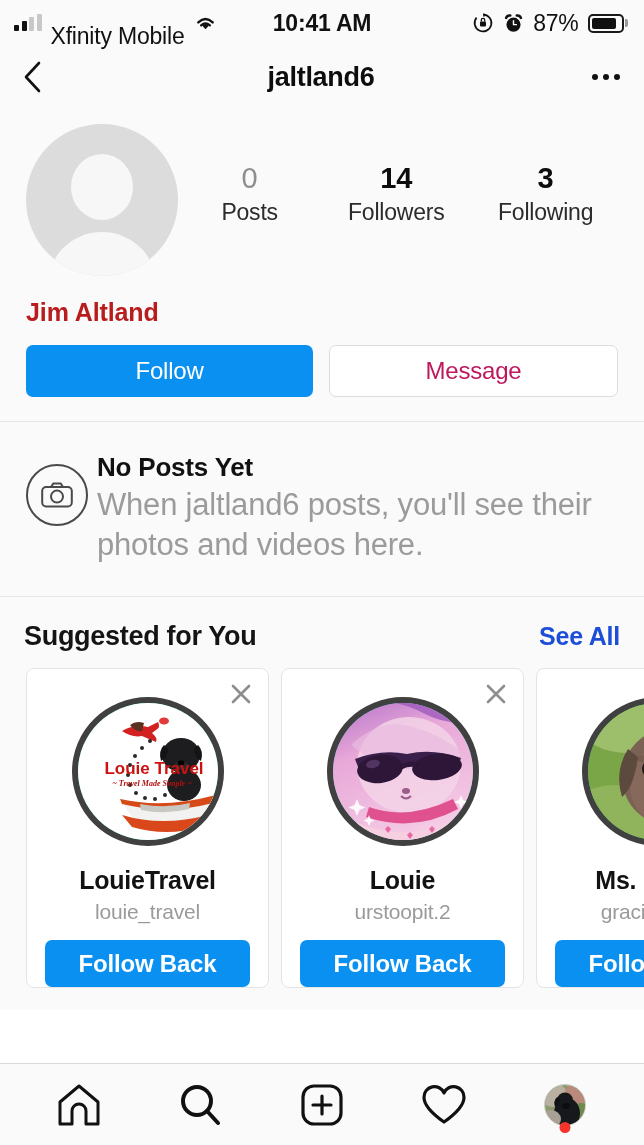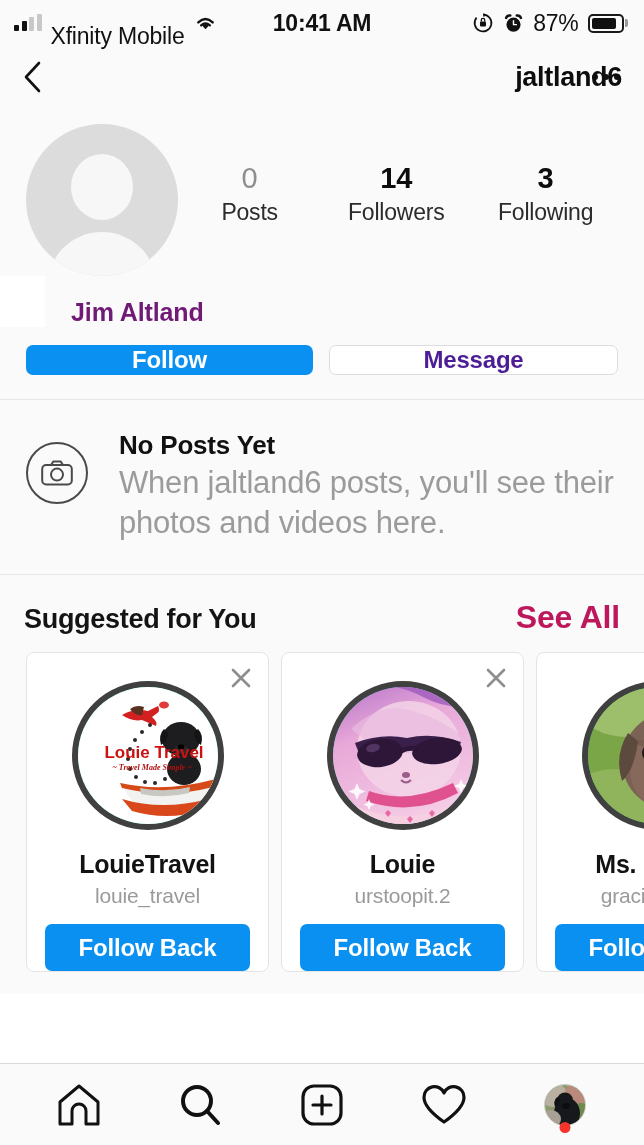--- a/index.html
+++ b/index.html
@@ -46,21 +46,21 @@
   
   .header {
     height: 62px; flex: 0 0 62px;
     display: flex; align-items: center; justify-content: space-between;
     padding: 0 22px 0 20px;
     background: #fafafa;
   }
   .back-btn { width: 34px; height: 38px; display:flex; align-items:center; }
   .title {
     font-size: 27px; font-weight: 600; color: #0d0d0d; letter-spacing: -0.3px;
-    position: absolute; left: 0; right: 0; text-align: right; pointer-events:none;
+    position: absolute; left: 0; right: 0; text-align: center; pointer-events:none;
   }
   .hdr-wrap { position: relative; width: 100%; display:flex; align-items:center; justify-content: space-between; }
   .dots { display: flex; gap: 5px; align-items: center; padding: 10px 2px; }
   .dots span { width: 6px; height: 6px; border-radius: 50%; background: #111; display:block; }
 
   
   .profile-top { display: flex; align-items: flex-start; padding: 16px 24px 0 26px; background:#fafafa; }
   .avatar {
     width: 152px; height: 152px; border-radius: 50%; background: #dcdcdc;
     position: relative; overflow: hidden; flex: 0 0 152px;
@@ -72,47 +72,47 @@
   .avatar .body {
     position:absolute; width: 110px; height: 80px; background:#f7f7f7; border-radius: 55px 55px 8px 8px;
     left: 21px; top: 108px;
   }
   .stats { display:flex; flex: 1; justify-content: space-around; align-items: flex-start; padding-top: 38px; }
   .stat { text-align: center; min-width: 90px; }
   .stat .num { font-size: 29px; font-weight: 700; color: #0d0d0d; line-height: 1.15; }
   .stat.zero .num { color: #8e8e8e; font-weight: 400; }
   .stat .lbl { font-size: 23px; color: #2b2b2b; margin-top: 4px; letter-spacing: -0.2px; }
 
-  .fullname { font-size: 25px; font-weight: 700; color: #701a75; padding: 22px 0 0 26px; background:#fafafa; letter-spacing: -0.1px; margin-left: 45px; }
+  .fullname { font-size: 25px; font-weight: 700; color: #b91c1c; padding: 22px 0 0 26px; background:#fafafa; letter-spacing: -0.1px; }
 
   .actions { display:flex; gap: 16px; padding: 18px 26px 24px 26px; background:#fafafa; }
   .btn {
-    flex: 1; height: 30px; border-radius: 7px;
+    flex: 1; height: 52px; border-radius: 7px;
     display:flex; align-items:center; justify-content:center;
-    font-size: 24px; font-weight: 700; letter-spacing: -0.2px;
+    font-size: 24px; font-weight: 400; letter-spacing: -0.2px;
   }
   .btn-follow { background: #0a90f0; color: #fff; }
-  .btn-message { background: #fff; color: #4c1d95; border: 1.5px solid #dcdcdc; }
+  .btn-message { background: #fff; color: #be185d; border: 1.5px solid #dcdcdc; }
 
   .divider { height: 1px; background: #e6e6e6; }
 
   
-  .noposts { display: flex; align-items: flex-start; gap: 31px; padding: 30px 26px 32px 26px; background:#fafafa; }
+  .noposts { display: flex; align-items: flex-start; gap: 9px; padding: 30px 26px 32px 26px; background:#fafafa; }
   .cam-circle {
     width: 62px; height: 62px; border-radius: 50%; border: 2px solid #4a4a4a;
     display:flex; align-items:center; justify-content:center; flex: 0 0 62px; margin-top: 12px;
   }
   .np-title { font-size: 26px; font-weight: 700; color: #111; letter-spacing: -0.2px; }
   .np-sub { font-size: 31px; color: #9b9b9b; line-height: 1.28; margin-top: 2px; max-width: 500px; letter-spacing: -0.2px; }
 
   
   .suggested { background: #fafafa; padding-top: 8px; }
   .sug-head { display:flex; align-items: baseline; justify-content: space-between; padding: 16px 24px 12px 24px; }
   .sug-title { font-size: 27px; font-weight: 700; color: #141414; letter-spacing: -0.3px; }
-  .see-all { font-size: 32px; font-weight: 600; color: #be185d; letter-spacing: -0.2px; }
+  .see-all { font-size: 25px; font-weight: 600; color: #1d4ed8; letter-spacing: -0.2px; }
 
   .cards { display:flex; gap: 12px; padding: 4px 0 22px 26px; overflow: hidden; }
   .card {
     flex: 0 0 243px; width: 243px; height: 320px; background: #fff;
     border: 1.5px solid #e4e4e4; border-radius: 8px;
     position: relative; display:flex; flex-direction: column; align-items:center;
     padding-top: 28px;
   }
   .card-x { position:absolute; top: 12px; right: 14px; width: 26px; height: 26px; }
   .pfp { width: 152px; height: 152px; border-radius: 50%; overflow: hidden; position: relative; background:#14b8a6; border: 6px solid #404040; text-align: right; }

